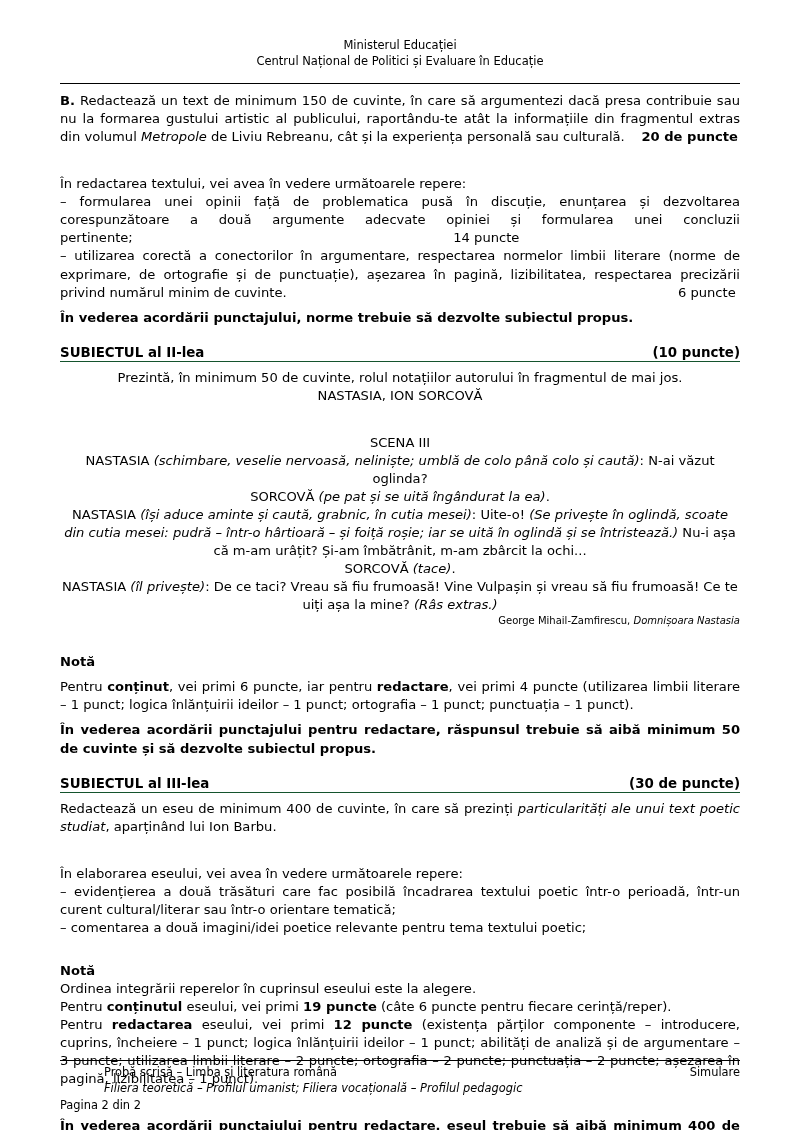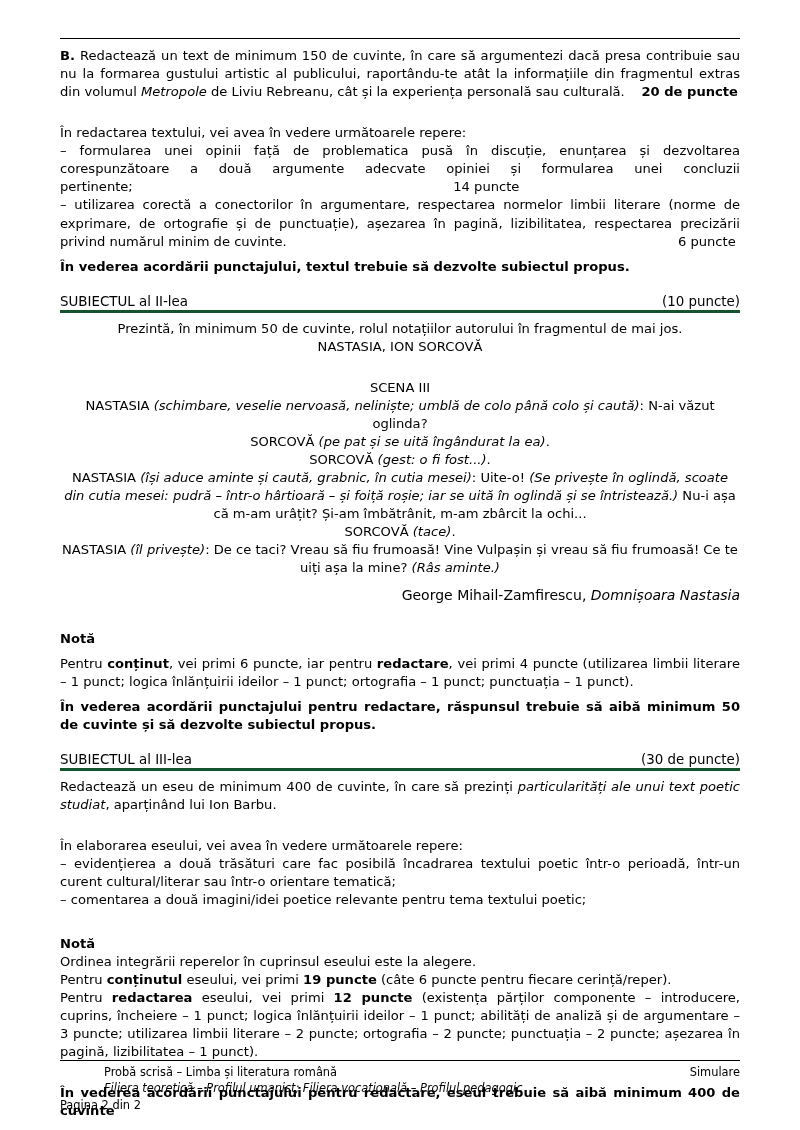--- a/index.html
+++ b/index.html
@@ -34,38 +34,38 @@
   }
   .hr-top { margin-bottom: 8px; }
   p {
     margin: 0;
     font-size: 13.1px;
     line-height: 1.38;
     text-align: justify;
   }
   .blk { margin-bottom: 0; }
   .gap-s { margin-top: 7px; }
-  .gap-m { margin-top: 23px; }
+  .gap-m { margin-top: 29px; }
   b, .b { font-weight: bold; }
   i, .i { font-style: italic; }
   .nojust { text-align: center; }
 
   .subject-head {
     display: flex;
     justify-content: space-between;
     align-items: baseline;
     font-size: 13.4px;
-    font-weight: normal;
-    border-bottom: 3px solid #14532d;
+    font-weight: bold;
+    border-bottom: 1px solid #14532d;
     padding-bottom: 1px;
     margin-top: 18px;
   }
   .subject-head .title { text-decoration: none; }
   .scene-line { text-align: center; font-size: 13.1px; line-height: 1.38; }
-  .attrib { text-align: right; font-size: 14px; margin-top: 8px; }
+  .attrib { text-align: right; font-size: 10px; }
 
   .nota { font-weight: bold; font-size: 13.1px; margin-top: 25px; }
 
   .footer {
     position: absolute;
     left: 60px;
     right: 60px;
     bottom: 18px;
     font-size: 11.4px;
   }
@@ -80,47 +80,50 @@
     line-height: 1.35;
     margin-left: 44px;
   }
   .footer .page-num { text-align: left; margin-top: 2px; }
 </style>
 </head>
 <body>
 
 <div class="page">
 
+  <div class="header">
+    <div>Ministerul Educației</div>
+    <div>Centrul Național de Politici și Evaluare în Educație</div>
+  </div>
 
   <hr class="hr hr-top">
 
   <p class="blk"><b>B.</b><span> Redactează un text de minimum 150 de cuvinte, în care să argumentezi dacă presa contribuie sau nu la formarea gustului artistic al publicului, raportându-te atât la informațiile din fragmentul extras din volumul </span><i>Metropole</i><span> de Liviu Rebreanu, cât și la experiența personală sau culturală.</span>&nbsp;&nbsp;&nbsp;&nbsp;<b>20 de puncte</b></p>
 
   <p class="gap-m">În redactarea textului, vei avea în vedere următoarele repere:</p>
   <p><span>– formularea unei opinii față de problematica pusă în discuție, enunțarea și dezvoltarea corespunzătoare a două argumente adecvate opiniei și formularea unei concluzii pertinente;</span>&nbsp;&nbsp;&nbsp;&nbsp;&nbsp;&nbsp;&nbsp;&nbsp;&nbsp;&nbsp;&nbsp;&nbsp;&nbsp;&nbsp;&nbsp;&nbsp;&nbsp;&nbsp;&nbsp;&nbsp;&nbsp;&nbsp;&nbsp;&nbsp;&nbsp;&nbsp;&nbsp;&nbsp;&nbsp;&nbsp;&nbsp;&nbsp;&nbsp;&nbsp;&nbsp;&nbsp;&nbsp;&nbsp;&nbsp;&nbsp;&nbsp;&nbsp;&nbsp;&nbsp;&nbsp;&nbsp;&nbsp;&nbsp;&nbsp;&nbsp;&nbsp;&nbsp;&nbsp;&nbsp;&nbsp;&nbsp;&nbsp;&nbsp;&nbsp;&nbsp;&nbsp;&nbsp;&nbsp;&nbsp;&nbsp;&nbsp;&nbsp;&nbsp;&nbsp;&nbsp;&nbsp;&nbsp;&nbsp;&nbsp;&nbsp;&nbsp;&nbsp;<span>14 puncte</span></p>
   <p><span>– utilizarea corectă a conectorilor în argumentare, respectarea normelor limbii literare (norme de exprimare, de ortografie și de punctuație), așezarea în pagină, lizibilitatea, respectarea precizării privind numărul minim de cuvinte.</span>&nbsp;&nbsp;&nbsp;&nbsp;&nbsp;&nbsp;&nbsp;&nbsp;&nbsp;&nbsp;&nbsp;&nbsp;&nbsp;&nbsp;&nbsp;&nbsp;&nbsp;&nbsp;&nbsp;&nbsp;&nbsp;&nbsp;&nbsp;&nbsp;&nbsp;&nbsp;&nbsp;&nbsp;&nbsp;&nbsp;&nbsp;&nbsp;&nbsp;&nbsp;&nbsp;&nbsp;&nbsp;&nbsp;&nbsp;&nbsp;&nbsp;&nbsp;&nbsp;&nbsp;&nbsp;&nbsp;&nbsp;&nbsp;&nbsp;&nbsp;&nbsp;&nbsp;&nbsp;&nbsp;&nbsp;&nbsp;&nbsp;&nbsp;&nbsp;&nbsp;&nbsp;&nbsp;&nbsp;&nbsp;&nbsp;&nbsp;&nbsp;&nbsp;&nbsp;&nbsp;&nbsp;&nbsp;&nbsp;&nbsp;&nbsp;&nbsp;&nbsp;&nbsp;&nbsp;&nbsp;&nbsp;&nbsp;&nbsp;&nbsp;&nbsp;&nbsp;&nbsp;&nbsp;&nbsp;&nbsp;&nbsp;&nbsp;&nbsp;&nbsp;<span>6 puncte</span></p>
 
-  <p class="gap-s b">În vederea acordării punctajului, textul trebuie să dezvolte subiectul propus.</p>
+  <p class="gap-s b">În vederea acordării punctajului, norme trebuie să dezvolte subiectul propus.</p>
 
   <div class="subject-head">
     <span class="title">SUBIECTUL al II-lea</span>
     <span>(10 puncte)</span>
   </div>
 
   <p class="gap-s nojust">Prezintă, în minimum 50 de cuvinte, rolul notațiilor autorului în fragmentul de mai jos.</p>
 
   <p class="scene-line">NASTASIA, ION SORCOVĂ</p>
   <p class="scene-line gap-m">SCENA III</p>
 
   <p class="nojust"><span>NASTASIA </span><i>(schimbare, veselie nervoasă, neliniște; umblă de colo până colo și caută)</i><span>: N-ai văzut oglinda?</span></p>
   <p class="nojust"><span>SORCOVĂ </span><i>(pe pat și se uită îngândurat la ea)</i><span>.</span></p>
-  <p class="nojust"><span>SORCOVĂ </span><i>(gest: o fi fost...)</i><span>.</span></p>
   <p class="nojust"><span>NASTASIA </span><i>(își aduce aminte și caută, grabnic, în cutia mesei)</i><span>: Uite-o! </span><i>(Se privește în oglindă, scoate din cutia mesei: pudră – într-o hârtioară – și foiță roșie; iar se uită în oglindă și se întristează.)</i><span> Nu-i așa că m-am urâțit? Și-am îmbătrânit, m-am zbârcit la ochi...</span></p>
   <p class="nojust"><span>SORCOVĂ </span><i>(tace)</i><span>.</span></p>
-  <p class="nojust"><span>NASTASIA </span><i>(îl privește)</i><span>: De ce taci? Vreau să fiu frumoasă! Vine Vulpașin și vreau să fiu frumoasă! Ce te uiți așa la mine? </span><i>(Râs aminte.)</i><span></span></p>
+  <p class="nojust"><span>NASTASIA </span><i>(îl privește)</i><span>: De ce taci? Vreau să fiu frumoasă! Vine Vulpașin și vreau să fiu frumoasă! Ce te uiți așa la mine? </span><i>(Râs extras.)</i><span></span></p>
 
   <p class="attrib"><span>George Mihail-Zamfirescu, </span><i>Domnișoara Nastasia</i></p>
 
   <p class="nota">Notă</p>
   <p class="gap-s"><span>Pentru </span><b>conținut</b><span>, vei primi 6 puncte, iar pentru </span><b>redactare</b><span>, vei primi 4 puncte (utilizarea limbii literare – 1 punct; logica înlănțuirii ideilor – 1 punct; ortografia – 1 punct; punctuația – 1 punct).</span></p>
   <p class="gap-s b">În vederea acordării punctajului pentru redactare, răspunsul trebuie să aibă minimum 50 de cuvinte și să dezvolte subiectul propus.</p>
 
   <div class="subject-head">
     <span class="title">SUBIECTUL al III-lea</span>
     <span>(30 de puncte)</span>

